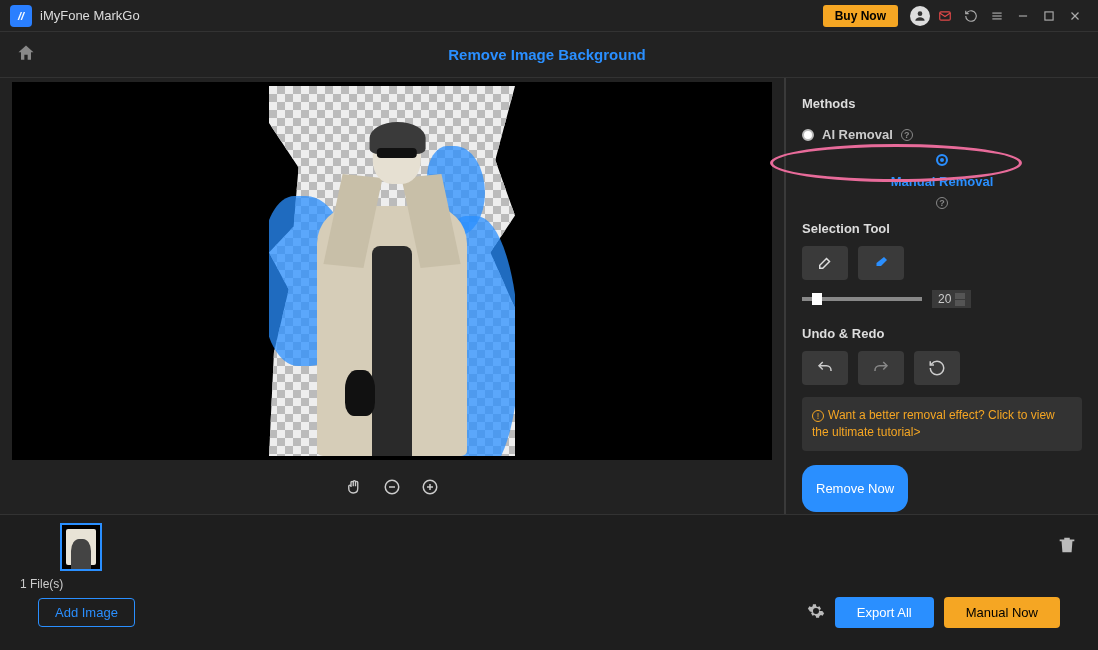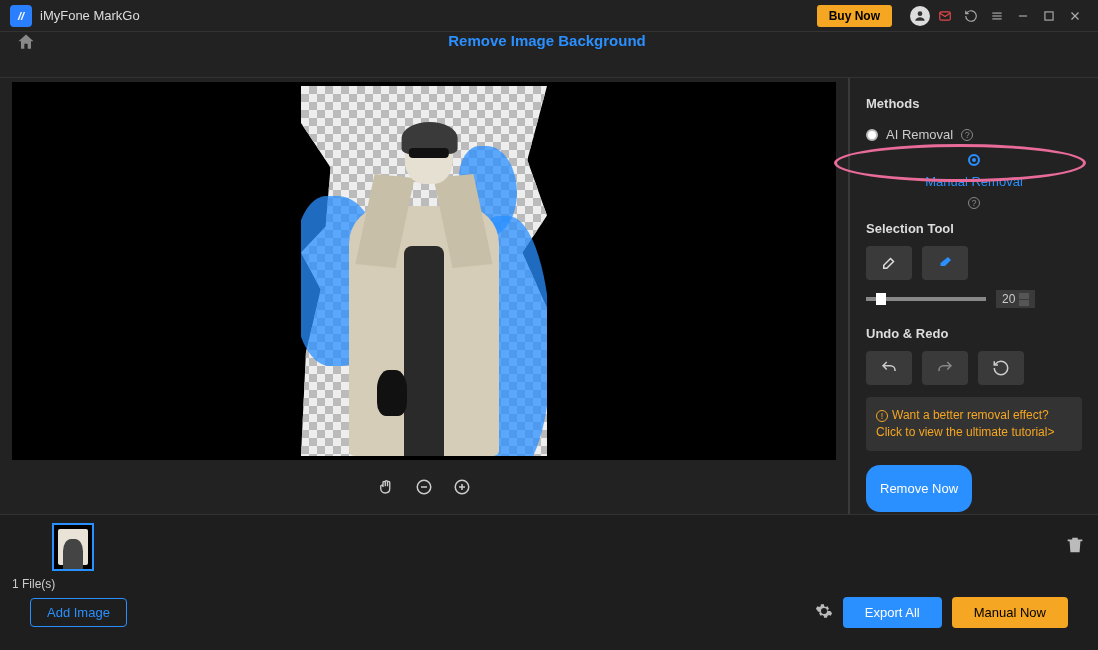--- a/index.html
+++ b/index.html
@@ -3,27 +3,27 @@
 <meta charset="utf-8">
 <style>
 * { margin: 0; padding: 0; box-sizing: border-box; font-family: -apple-system, BlinkMacSystemFont, 'Segoe UI', Arial, sans-serif; }
 body { background: #1a1a1a; color: #ccc; width: 1098px; height: 650px; overflow: hidden; display: flex; flex-direction: column; }
 
 
 .titlebar { height: 32px; background: #222; display: flex; align-items: center; padding: 0 10px; border-bottom: 1px solid #333; }
 .logo-box { width: 22px; height: 22px; background: #2a7fff; border-radius: 4px; margin-right: 8px; display: flex; align-items: center; justify-content: center; font-size: 11px; color: #fff; font-weight: bold; font-style: italic; }
 .app-title { color: #ddd; font-size: 13px; }
 .titlebar-spacer { flex: 1; }
-.buy-btn { background: #f5a623; color: #000; border: none; padding: 4px 12px; border-radius: 3px; font-size: 12px; font-weight: 600; cursor: pointer; margin-right: 16px; }
+.buy-btn { background: #f5a623; color: #000; border: none; padding: 4px 12px; border-radius: 3px; font-size: 12px; font-weight: 600; cursor: pointer; margin-right: 10px; }
 .win-icon { width: 22px; height: 22px; display: inline-flex; align-items: center; justify-content: center; color: #aaa; cursor: pointer; margin: 0 2px; }
 .win-icon.user { background: #ddd; color: #333; border-radius: 50%; width: 20px; height: 20px; }
 .win-icon svg { width: 14px; height: 14px; }
 
 
-.header-row { height: 46px; background: #222; display: flex; padding: 0 16px; border-bottom: 1px solid #333; }
+.header-row { height: 46px; background: #222; display: flex; align-items: center; padding: 0 16px; border-bottom: 1px solid #333; }
 .home-icon { color: #888; cursor: pointer; }
 .home-icon svg { width: 20px; height: 20px; }
 .page-title { flex: 1; text-align: center; color: #2a8fff; font-size: 15px; font-weight: 600; margin-right: 24px; }
 
 
 .main { flex: 1; display: flex; background: #222; overflow: hidden; }
 .canvas-col { flex: 1; display: flex; flex-direction: column; padding: 4px 12px 10px 12px; }
 .canvas-wrap { background: #000; position: relative; height: 378px; display: flex; align-items: center; justify-content: center; }
 .image-preview { width: 246px; height: 370px; position: relative; overflow: hidden; }
 .checker { position: absolute; inset: 0; background-image:
@@ -45,23 +45,23 @@
 .p-collarL,.p-collarR{ position:absolute; top:50px; width:40px; height:90px; background:#c8bfa8; }
 .p-collarL{ left:36px; transform:skew(-12deg,6deg); }
 .p-collarR{ right:36px; transform:skew(12deg,-6deg); }
 .p-hand{ position:absolute; left:48px; bottom:40px; width:30px; height:46px; background:#111; border-radius:40% 40% 30% 30%; }
 
 .canvas-tools { display: flex; justify-content: center; align-items: center; gap: 20px; padding-top: 18px; color: #ccc; }
 .canvas-tools .tool { cursor: pointer; }
 .canvas-tools svg { width: 18px; height: 18px; }
 
 
-.sidebar { width: 250px; background: #222; border-left: 2px solid #3a3a3a; padding: 12px 16px; display: flex; flex-direction: column; }
+.sidebar { width: 314px; background: #222; border-left: 2px solid #3a3a3a; padding: 12px 16px; display: flex; flex-direction: column; }
 .sec-title { color: #ddd; font-size: 13px; font-weight: 700; margin: 6px 0 10px; }
-.radio-row { display: flex; align-items: center; gap: 8px; margin: 6px 0; font-size: 13px; color: #ccc; cursor: pointer; position: relative; }
+.radio-row { display: flex; align-items: center; gap: 8px; margin: 6px 0; font-size: 13px; color: #ccc; cursor: pointer; position: relative; font-weight: bold; }
 .radio-dot { width: 12px; height: 12px; border-radius: 50%; border: 2px solid #bbb; display: inline-block; }
 .radio-dot.filled { background: #fff; }
 .radio-dot.active { border-color: #2a8fff; box-shadow: inset 0 0 0 2px #222, inset 0 0 0 10px #2a8fff; }
 .radio-row.active { color: #2a8fff; flex-direction: column; }
 .help-icon { width: 12px; height: 12px; border: 1px solid #888; border-radius: 50%; display:inline-flex; align-items:center; justify-content:center; font-size:9px; color:#888; }
 .highlight-oval { position: absolute; border: 3px solid #e86b9a; border-radius: 50%; width: 252px; height: 38px; left: -32px; top: -10px; pointer-events: none; }
 
 .tool-row { display: flex; gap: 10px; margin-bottom: 10px; }
 .tool-btn { width: 46px; height: 34px; background: #3a3a3a; border-radius: 4px; display:flex; align-items:center; justify-content:center; cursor:pointer; }
 .tool-btn.active { background: #3a3a3a; }
@@ -76,21 +76,21 @@
 .undo-row { display:flex; gap:10px; margin-bottom:12px; }
 .undo-btn { width:46px; height:34px; background:#3a3a3a; border-radius:4px; display:flex; align-items:center; justify-content:center; cursor:pointer; }
 .undo-btn svg{ width:18px; height:18px; }
 
 .sidebar-spacer { flex:1; }
 .tip-box { background: #333; border-radius: 4px; padding: 10px; color: #f5a623; font-size: 12px; line-height: 1.4; margin-bottom: 14px; }
 .tip-box .info-icon{ display:inline-block; width:12px; height:12px; border:1px solid #f5a623; border-radius:50%; font-size:9px; text-align:center; line-height:11px; margin-right:4px; }
 .remove-now { background: #2a8fff; color:#fff; border:none; border-radius: 14px; padding: 16px 14px; font-size:13px; cursor:pointer; width: fit-content; }
 
 
-.filmstrip { background:#1e1e1e; border-top:1px solid #333; padding: 8px 12px 12px; }
+.filmstrip { background:#1e1e1e; border-top:1px solid #333; padding: 8px 20px 12px; }
 .thumb-row { display:flex; align-items:flex-start; }
 .thumb { width: 42px; height: 48px; border: 2px solid #2a8fff; margin-left: 40px; background:#000; position:relative; overflow:hidden; cursor:pointer; }
 .thumb-inner{ position:absolute; inset:4px; background:#e8e3d6; border-radius:2px; }
 .thumb-p{ position:absolute; left:50%; bottom:0; transform:translateX(-50%); width:20px; height:30px; background:#444; border-radius:40% 40% 0 0; }
 .trash { margin-left:auto; color:#bbb; cursor:pointer; align-self:center; }
 .trash svg{ width:22px; height:22px; }
 .file-count { font-size:12px; color:#ccc; margin-top:6px; }
 
 .bottom-bar { display:flex; align-items:center; padding: 6px 18px 10px; gap: 10px; }
 .add-image { border:1px solid #2a8fff; color:#2a8fff; background:transparent; padding:6px 16px; border-radius:4px; font-size:13px; cursor:pointer; }

